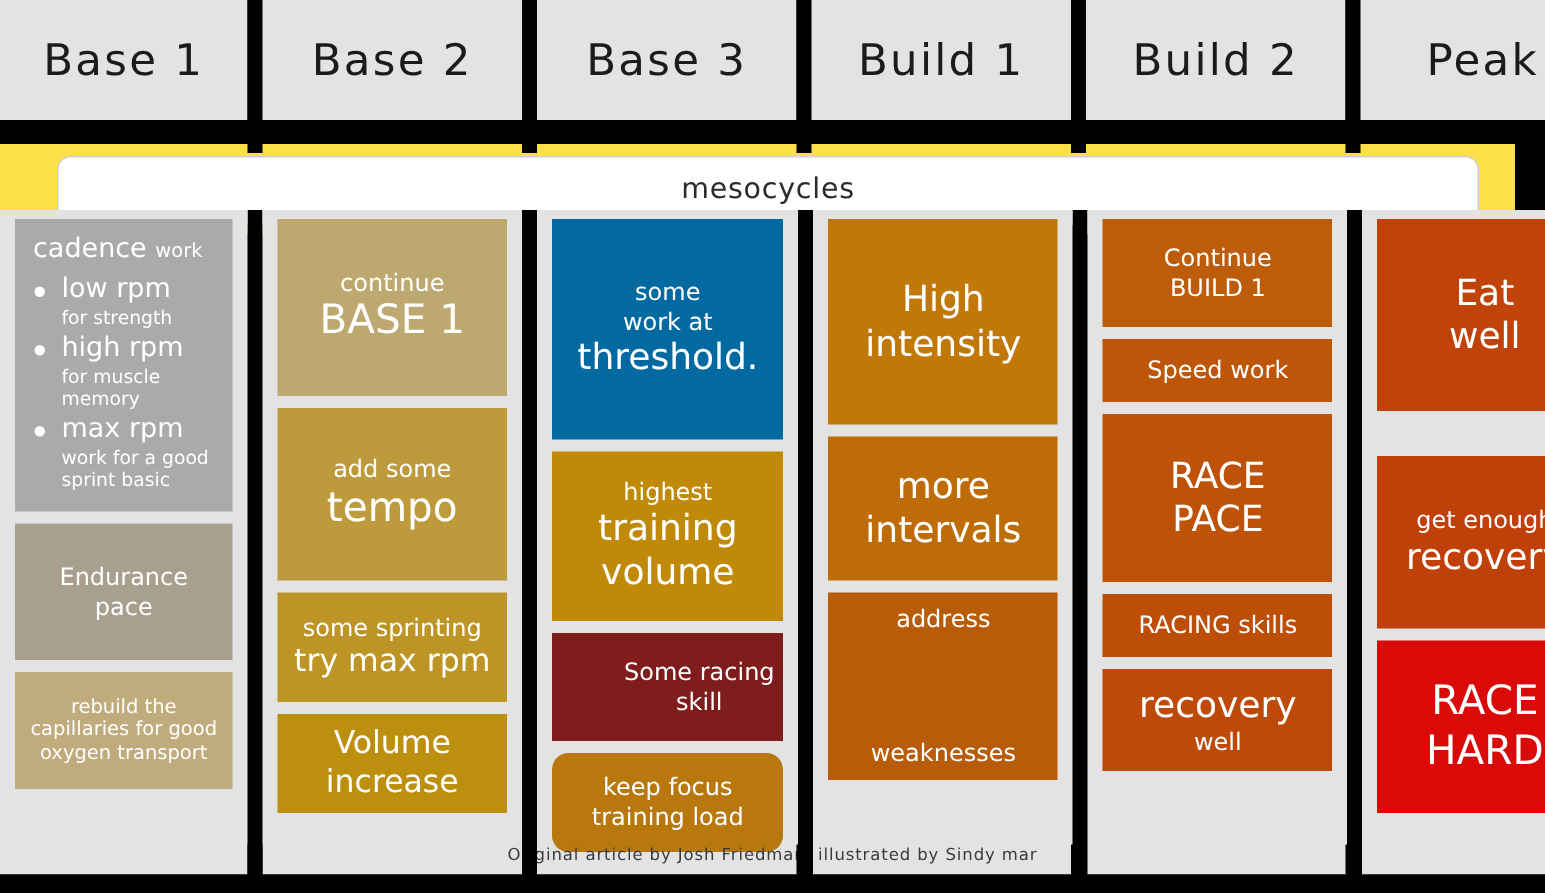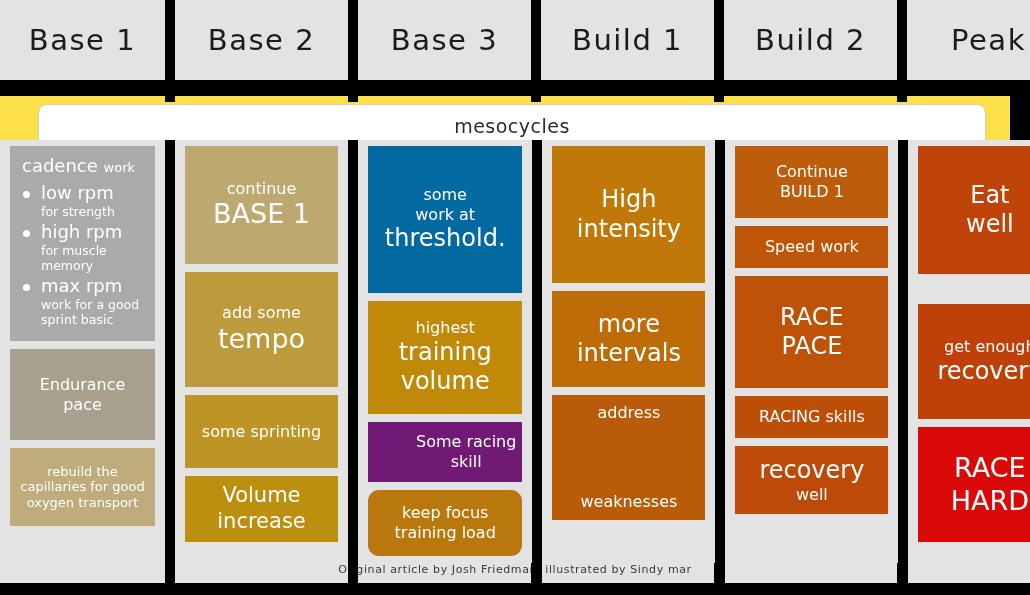--- a/index.html
+++ b/index.html
@@ -288,39 +288,40 @@
         <div class="card" style="background: rgb(189, 168, 111); height: 118px;">
           <span class="ln sz-md">continue</span>
           <span class="ln sz-xxl">BASE 1</span>
         </div>
         <div class="card" style="background: rgb(189, 154, 59); height: 115px;">
           <span class="ln sz-md">add some</span>
           <span class="ln sz-xxl">tempo</span>
         </div>
         <div class="card" style="background: rgb(189, 148, 38); height: 73px;">
           <span class="ln sz-md">some sprinting</span>
+          <span class="ln sz-lg">try max rpm</span>
         </div>
         <div class="card" style="background: rgb(189, 143, 14); height: 66px;">
           <span class="ln sz-lg">Volume</span>
           <span class="ln sz-lg">increase</span>
         </div>
       </div>
       <div class="bgap"></div>
       <div class="col" style="flex: 0 0 173px;">
         <div class="card" style="background: #0369a1; height: 147px;">
           <span class="ln sz-md">some</span>
           <span class="ln sz-md">work at</span>
           <span class="ln sz-xl">threshold.</span>
         </div>
         <div class="card" style="background: rgb(192, 138, 8); height: 113px;">
           <span class="ln sz-md">highest</span>
           <span class="ln sz-xl">training</span>
           <span class="ln sz-xl">volume</span>
         </div>
-        <div class="card" style="background: #701a75; height: 60px; padding-left: 48px;">
+        <div class="card" style="background: #7f1d1d; height: 72px; padding-left: 48px;">
           <span class="ln sz-md">Some racing</span>
           <span class="ln sz-md">skill</span>
         </div>
         <div class="card rounded" style="background: rgb(184, 120, 14); height: 66px;">
           <span class="ln sz-md">keep focus</span>
           <span class="ln sz-md">training load</span>
         </div>
       </div>
       <div class="bgap"></div>
       <div class="col" style="flex: 0 0 173px;">

